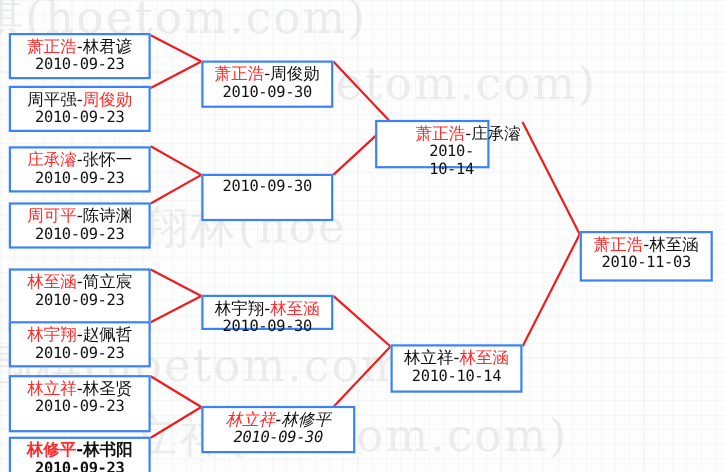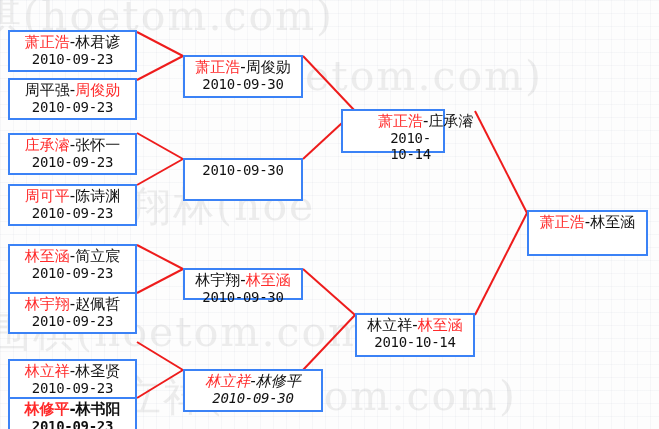--- a/index.html
+++ b/index.html
@@ -151,21 +151,21 @@
     <div class="date">2010-09-23</div>
   </div>
 
   <div class="node" style="left:8px; top:272px; width:129px; height:42px;">
     <div class="players">
       <span class="w">林宇翔</span><span class="dash">-</span><span class="l">赵佩哲</span>
     </div>
     <div class="date">2010-09-23</div>
   </div>
 
-  <div class="node" style="left:8px; top:339px; width:129px; height:42px;">
+  <div class="node" style="left:8px; top:321px; width:129px; height:52px;">
     <div class="players">
       <span class="w">林立祥</span><span class="dash">-</span><span class="l">林圣贤</span>
     </div>
     <div class="date">2010-09-23</div>
   </div>
 
   <div class="node" style="left:8px; top:377px; width:129px; height:42px;font-weight:bold;">
     <div class="players">
       <span class="w">林修平</span><span class="dash">-</span><span class="l">林书阳</span>
     </div>
@@ -208,15 +208,16 @@
     <div class="players">
       <span class="l">林立祥</span><span class="dash">-</span><span class="w">林至涵</span>
     </div>
     <div class="date">2010-10-14</div>
   </div>
 
   <div class="node" style="left:527px; top:190px; width:121px; height:46px;">
     <div class="players">
       <span class="w">萧正浩</span><span class="dash">-</span><span class="l">林至涵</span>
     </div>
+    <div class="date">2010-11-03</div>
   </div>
 
 </div>
 
 </body></html>

